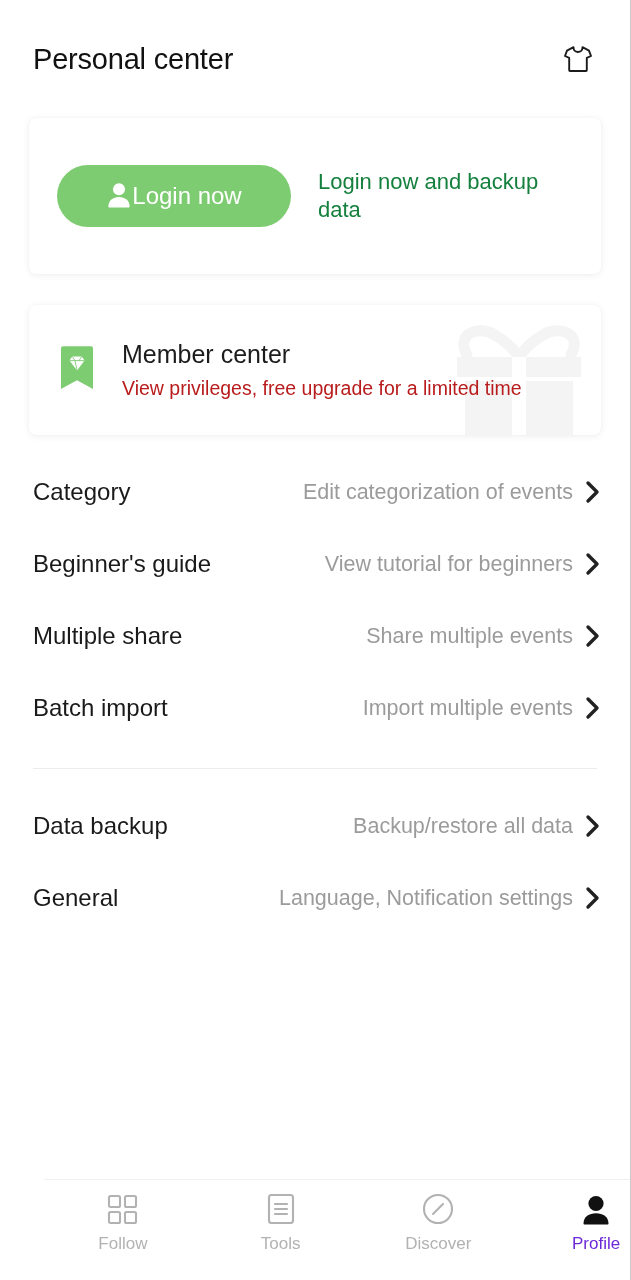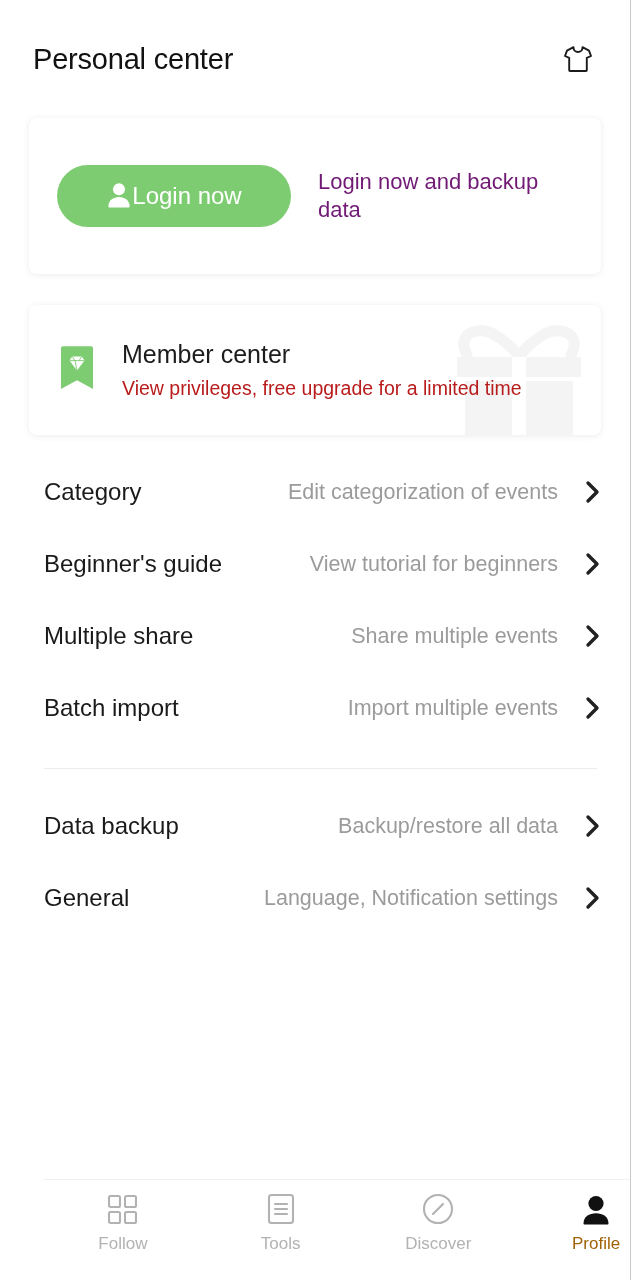--- a/index.html
+++ b/index.html
@@ -67,21 +67,21 @@
     flex: none;
   }
   .login-btn .label {
     font-size: 24px;
     color: #ffffff;
   }
   .login-note {
     margin-left: 27px;
     font-size: 22px;
     line-height: 1.28;
-    color: #701a75;
+    color: #15803d;
     max-width: 250px;
   }
 
   
   .member-card {
     margin-top: 31px;
     height: 130px;
     display: flex;
     align-items: center;
     padding-left: 29px;
@@ -107,36 +107,36 @@
     position: absolute;
     right: -16px;
     top: 8px;
     width: 190px;
     height: 130px;
     z-index: 1;
     pointer-events: none;
   }
 
   
-  .menu { margin-top: 21px; padding-left: 11px; }
+  .menu { margin-top: 21px; }
   .menu-row {
     height: 72px;
     display: flex;
     align-items: center;
     padding: 0 28px 0 33px;
   }
   .menu-label {
     font-size: 24px;
     color: #1a1a1a;
   }
   .menu-right {
     margin-left: auto;
     display: flex;
     align-items: center;
-    gap: 27px;
+    gap: 12px;
   }
   .menu-value {
     font-size: 21.5px;
     color: #9b9b9b;
   }
   .chev { width: 17px; height: 24px; flex: none; }
 
   .menu-divider {
     height: 1px;
     background: #ececec;
@@ -167,21 +167,21 @@
     height: 34px;
     display: flex;
     align-items: center;
     justify-content: center;
   }
   .nav-label {
     font-size: 17px;
     color: #b2b2b2;
   }
   .nav-item.active .nav-label {
-    color: #a16207;
+    color: #6d28d9;
   }
 </style>
 </head>
 <body>
 
 <div class="header">
   <div class="page-title">Personal center</div>
   <div class="theme-btn">
     <svg width="30" height="28" viewBox="0 0 30 28" fill="none">
       <path d="M10.5 2.2 L4 5.6 L2 11 L6.2 12.8 L6.2 25.3 C6.2 25.8 6.6 26 7 26 L23 26 C23.4 26 23.8 25.8 23.8 25.3 L23.8 12.8 L28 11 L26 5.6 L19.5 2.2 C19.5 5.4 17.3 7 15 7 C12.7 7 10.5 5.4 10.5 2.2 Z" stroke="#1b1b1b" stroke-width="1.9" stroke-linejoin="round" fill="none"></path>

